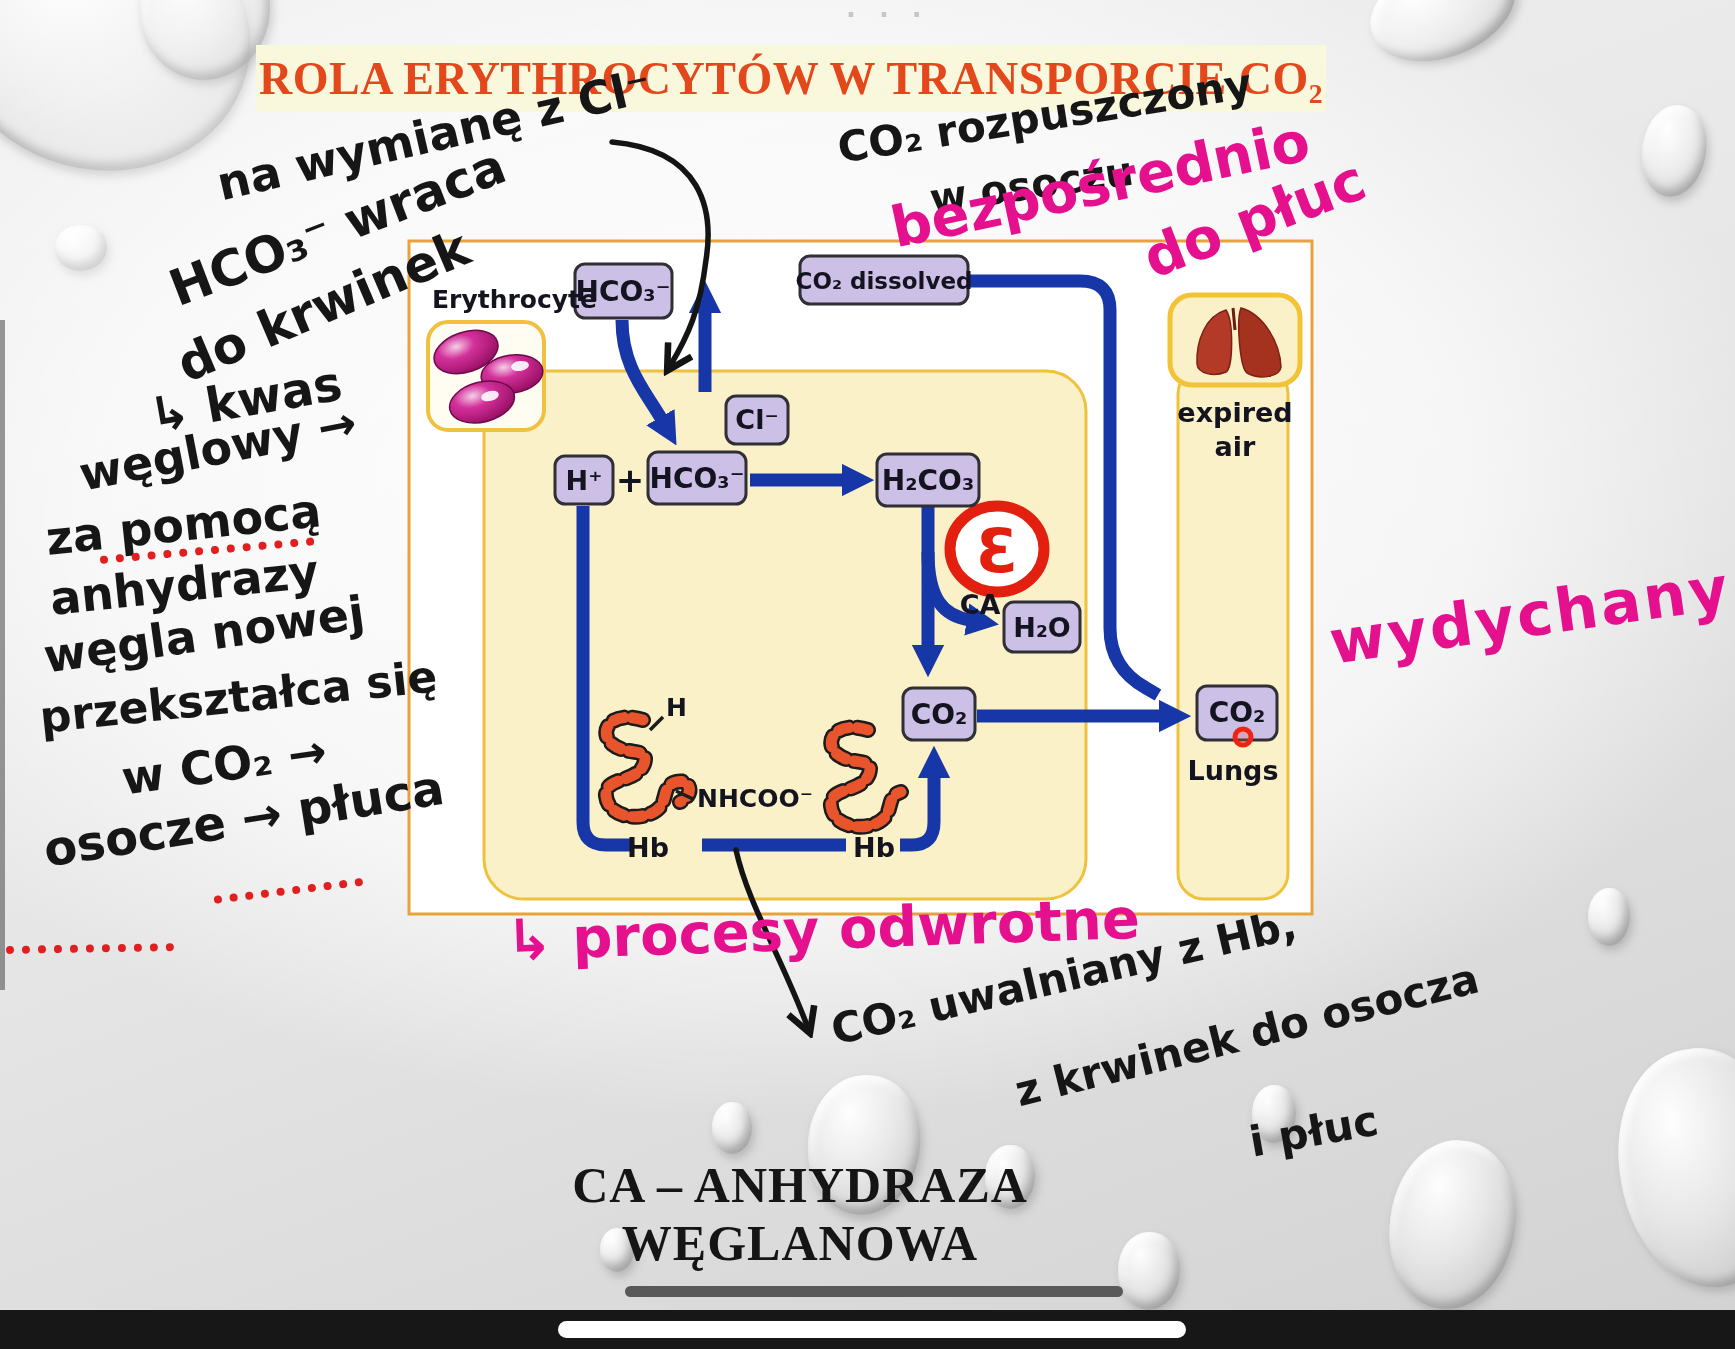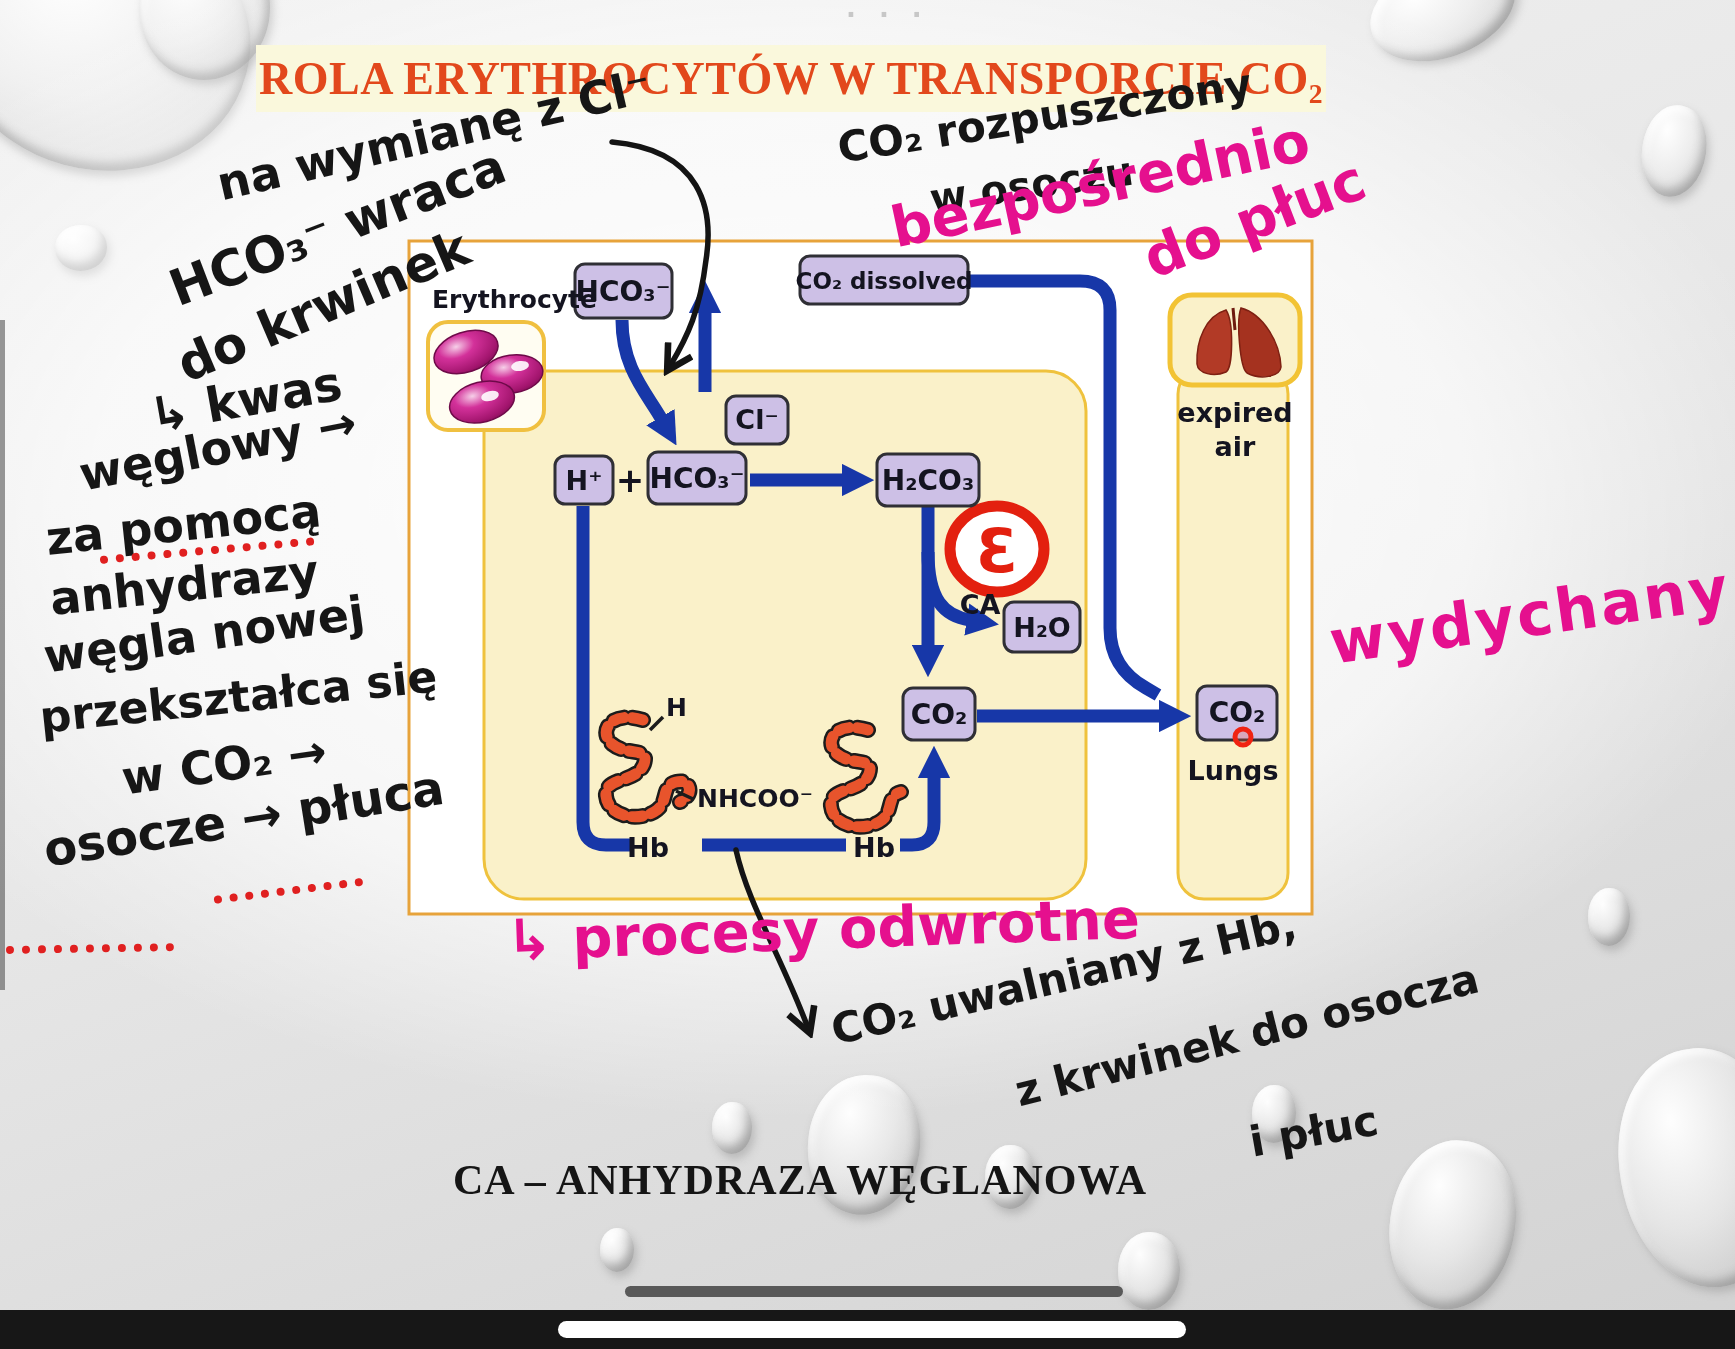--- a/index.html
+++ b/index.html
@@ -17,21 +17,21 @@
     display:flex;align-items:center;justify-content:center;}
   .title-text{font-family:"Liberation Serif","DejaVu Serif",serif;font-weight:bold;font-size:46px;
     color:#E2481C;letter-spacing:.5px;white-space:nowrap;}
   svg{position:absolute;}
   .dg-label{font-family:"DejaVu Sans",sans-serif;font-weight:bold;fill:#141420;}
   .hw{position:absolute;font-family:"DejaVu Sans",sans-serif;font-weight:bold;white-space:nowrap;transform-origin:0 50%;}
   .hw.black{color:#161616;}
   .hw.pink{color:#E5108E;}
   .reddots{position:absolute;height:0;border-bottom:8px dotted #E02020;transform-origin:0 50%;}
   .caption{position:absolute;left:400px;top:1156px;width:800px;text-align:center;
-    font-family:"Liberation Serif","DejaVu Serif",serif;font-weight:bold;font-size:42px;color:#151515;letter-spacing:1px;}
+    font-family:"Liberation Serif","DejaVu Serif",serif;font-weight:bold;font-size:50px;color:#151515;letter-spacing:1px;}
   .bar-gray{position:absolute;left:625px;top:1286px;width:498px;height:11px;background:#595959;border-radius:6px;}
   .strip-black{position:absolute;left:0;top:1310px;width:1735px;height:39px;background:#171717;}
   .bar-white{position:absolute;left:558px;top:1321px;width:628px;height:17px;background:#ffffff;border-radius:9px;}
 </style>
 </head>
 <body>
 
 <div id="canvas">
 
   <div class="drop" style="left:-50px;top:-90px;width:300px;height:260px;transform:rotate(15deg)"></div>

